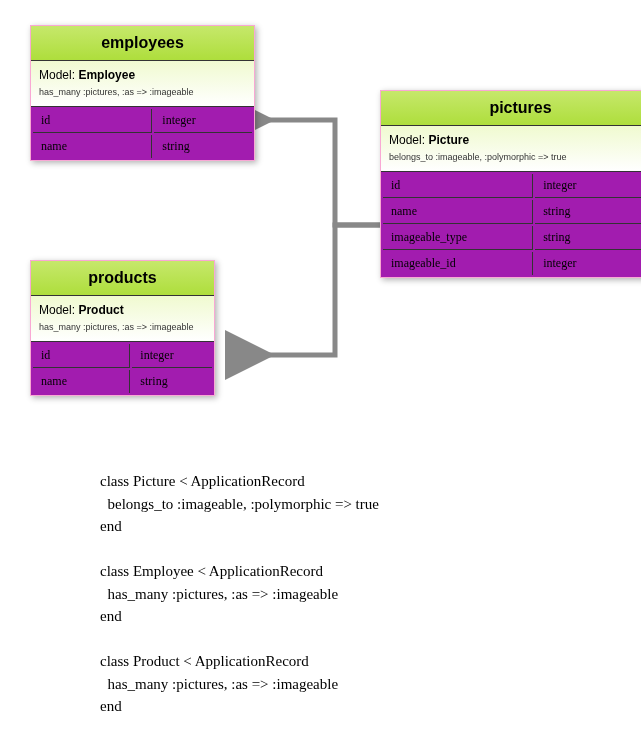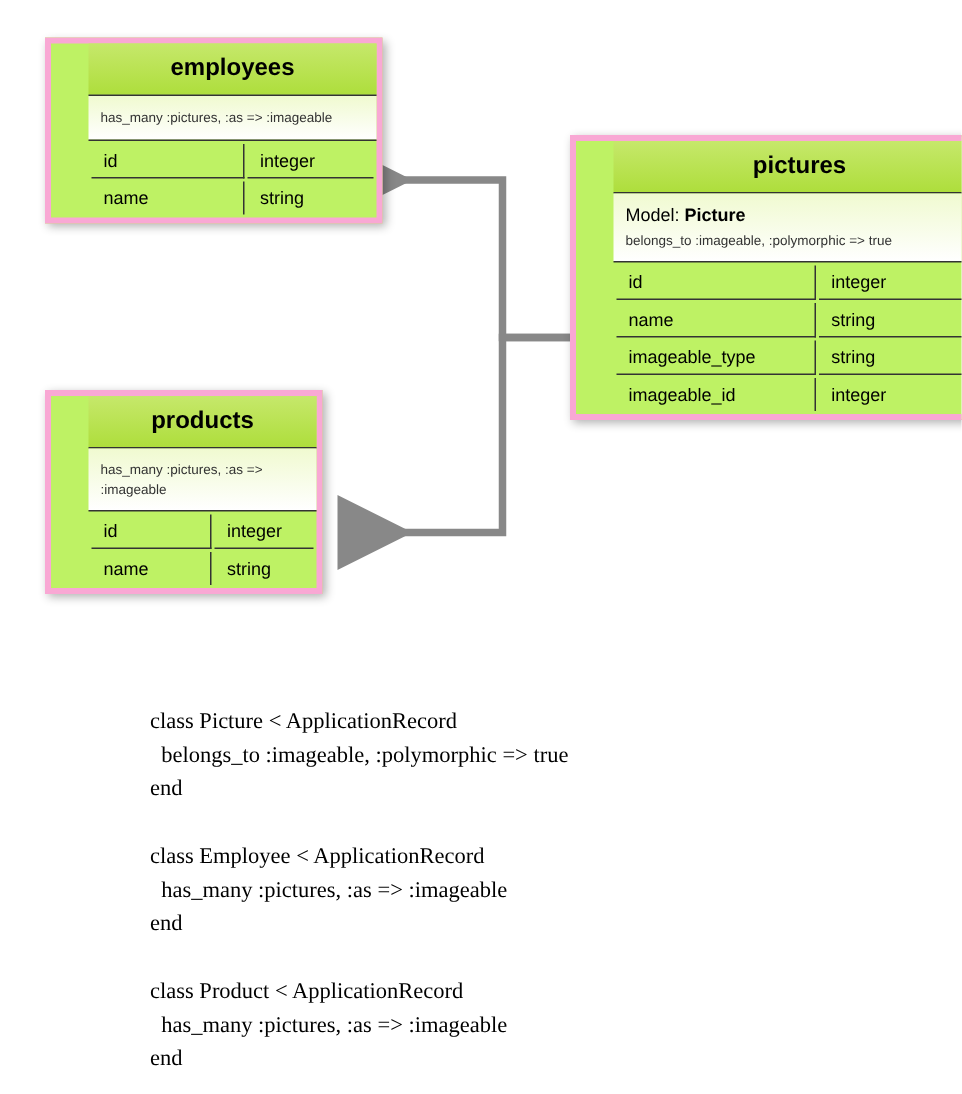--- a/index.html
+++ b/index.html
@@ -10,43 +10,42 @@
       font-family: Arial, Helvetica, sans-serif;
       position: relative;
     }
     .diagram-area {
       position: relative;
       width: 641px;
       height: 450px;
     }
     .entity-box {
       position: absolute;
-      border: 4px solid #f9a8d4;
-      background: #bef264;
+      border: 1px solid #f9a8d4;
+      background: #a21caf;
       box-shadow: 2px 2px 6px rgba(0,0,0,0.3);
-      padding-left: 25px;
     }
     .entity-header {
       background: linear-gradient(to bottom, #c6e86b, #aede3c);
       text-align: center;
       font-weight: bold;
       font-size: 16px;
       padding: 8px 4px;
       border-bottom: 1px solid #333;
     }
     .entity-model {
       background: linear-gradient(to bottom, #f0fad0, #ffffff);
       padding: 6px 8px 8px 8px;
       border-bottom: 1px solid #333;
       font-size: 12px;
       line-height: 1.4;
     }
     .entity-model .model-line { font-size: 12px; }
     .entity-model .assoc-line { font-size: 9px; color: #333; margin-top: 2px; }
-    .entity-fields { width: 100%; }
+    .entity-fields { width: 100%; font-family: Liberation Serif, serif; }
     .entity-fields tr { border-bottom: 1px solid #333; }
     .entity-fields td {
       font-size: 12px;
       padding: 4px 8px;
       border-bottom: 1px solid #333;
       border-right: 1px solid #333;
     }
     .entity-fields td:last-child { border-right: none; }
     .entity-fields tr:last-child td { border-bottom: none; }
     .fcol { width: 55%; }
@@ -79,39 +78,41 @@
         <path d="M10,0 L0,5 L10,10 Z" fill="#888"></path>
       </marker>
     </defs>
     <path d="M 380 225 L 335 225 L 335 120 L 265 120" stroke="#888" stroke-width="5" fill="none" marker-end="url(#arrow)"></path>
     <path d="M 380 225 L 335 225 L 335 355 L 265 355" stroke="#888" stroke-width="5" fill="none" marker-end="url(#arrow)"></path>
   </svg>
 
   <div class="entity-box" style="left:30px; top:25px; width:225px;">
     <div class="entity-header">employees</div>
     <div class="entity-model">
+      <div class="model-line"><span>Model:</span> <b>Employee</b></div>
       <div class="assoc-line">has_many :pictures, :as =&gt; :imageable</div>
     </div>
     <table class="entity-fields">
       <tbody>
           <tr>
             <td class="fcol">id</td>
             <td class="tcol">integer</td>
           </tr>
       <tr>
             <td class="fcol">name</td>
             <td class="tcol">string</td>
           </tr>
     </tbody>
       </table>
   </div>
 
   <div class="entity-box" style="left:30px; top:260px; width:185px;">
     <div class="entity-header">products</div>
     <div class="entity-model">
+      <div class="model-line"><span>Model:</span> <b>Product</b></div>
       <div class="assoc-line">has_many :pictures, :as =&gt; :imageable</div>
     </div>
     <table class="entity-fields">
       <tbody>
           <tr>
             <td class="fcol">id</td>
             <td class="tcol">integer</td>
           </tr>
       <tr>
             <td class="fcol">name</td>

